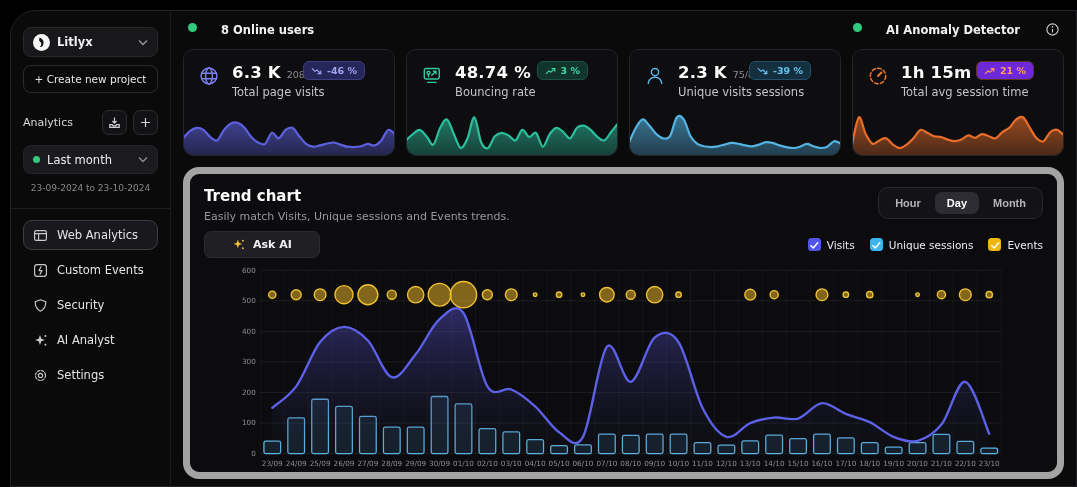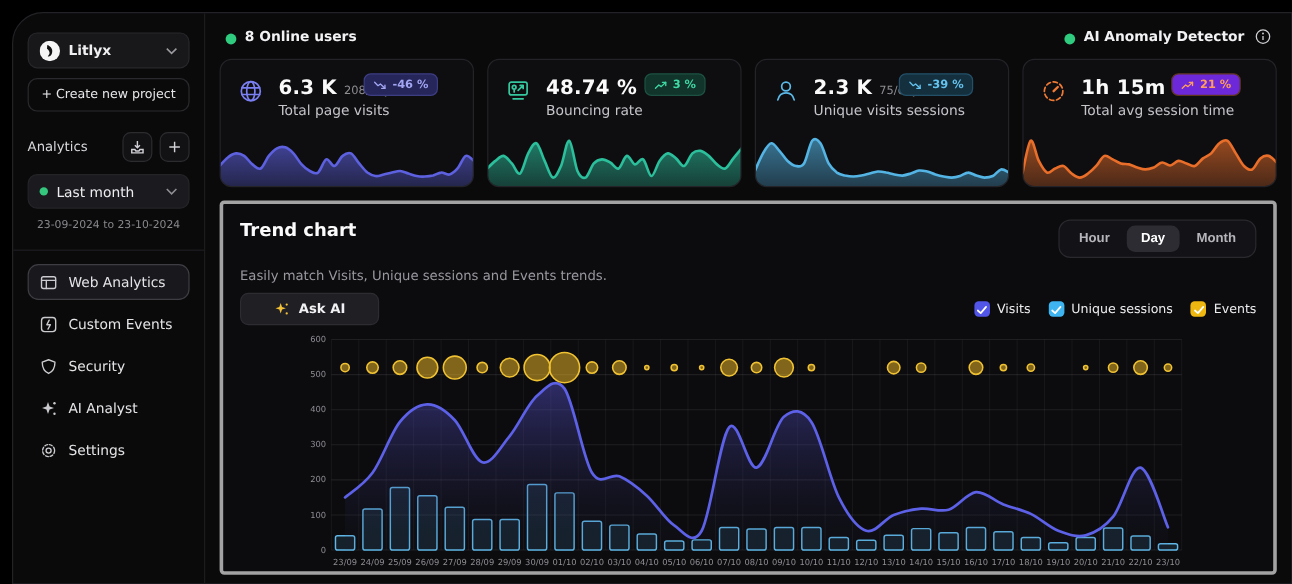--- a/index.html
+++ b/index.html
@@ -27,44 +27,44 @@
   .dot{width:7px;height:7px;border-radius:50%;background:#35c77d;flex:0 0 7px;}
   .range-text{margin-top:9px;text-align:center;font-size:9px;color:#87878c;}
   .side-divider{height:1px;background:#1e1e22;margin:15px -12px 11px;}
   .nav-item{display:flex;align-items:center;gap:9px;height:30px;padding:0 9px;border-radius:9px;font-size:11.5px;
             color:#e4e4e7;border:1px solid transparent;margin-bottom:5px;}
   .nav-item.active{background:#19191d;border-color:#3d3d43;}
   .nav-icon{width:15px;height:15px;display:flex;color:#cbcbcf;flex:0 0 15px;}
   
   .main{flex:1;display:flex;flex-direction:column;padding:0 12px;min-width:0;}
   .topbar{height:38px;display:flex;align-items:center;padding:0 5px;}
-  .hstack{display:flex;align-items:flex-end;gap:7px;}
+  .hstack{display:flex;align-items:flex-start;gap:24px;}
   .topbar .lbl{font-size:11.5px;font-weight:bold;color:#f2f2f4;}
   .dot-lg{width:9px;height:9px;border-radius:50%;background:#2fcb7e;}
   .topbar-right{margin-left:auto;}
   .info-icon{color:#cfcfd3;display:flex;margin-left:2px;}
   
   .cards{display:flex;gap:11px;}
   .card{position:relative;flex:1;height:107px;background:#0e0e11;border:1px solid #232328;border-radius:10px;overflow:hidden;}
   .card-head{display:flex;gap:10px;padding:13px 12px 0;}
   .card-icon{width:26px;height:26px;flex:0 0 26px;display:flex;align-items:center;justify-content:center;}
   .card-line1{display:flex;align-items:baseline;}
   .card-value{font-size:16.5px;font-weight:bold;color:#fafafa;letter-spacing:.2px;}
   .card-rate{font-size:9.5px;color:#8d8d92;margin-left:6px;}
   .card-label{font-size:11.5px;color:#c4c4c9;margin-top:3px;}
   .badge{position:absolute;top:11px;right:29px;border:1px solid;border-radius:6px;padding:3px 7px;
          font-size:9.5px;font-weight:bold;display:flex;align-items:center;gap:5px;}
   .spark{position:absolute;left:-1px;right:-1px;bottom:-1px;height:50px;}
   .spark svg{display:block;width:100%;height:100%;}
   
-  .panel{flex:1;margin:11px 0 7px;background:#0c0c0f;border:3px solid #a3a3a3;border-radius:4px;
+  .panel{flex:1;margin:11px 0 7px;background:#0c0c0f;border:7px solid #a3a3a3;border-radius:16px;
          padding:13px 14px 2px;display:flex;flex-direction:column;min-height:0;}
   .panel-head{display:flex;align-items:flex-start;}
   .panel-title{font-size:15px;font-weight:bold;color:#fbfbfc;}
-  .panel-sub{font-size:11px;color:#98989e;margin-top:22px;}
+  .panel-sub{font-size:11px;color:#98989e;margin-top:5px;}
   .segmented{margin-left:auto;background:#131317;border:1px solid #2a2a2e;border-radius:10px;padding:4px;display:flex;gap:2px;}
   .seg-btn{padding:5px 12px;font-size:11px;color:#b4b4ba;border-radius:7px;border:0;background:transparent;font-weight:bold;}
   .seg-btn.active{background:#2c2c32;color:#fff;}
   .panel-row2{display:flex;align-items:center;margin-top:8px;}
   .ask-ai{background:#1f1f24;border:1px solid #2c2c31;border-radius:7px;height:27px;padding:0 27px;
           display:flex;align-items:center;gap:8px;font-size:11px;font-weight:bold;color:#f1f1f3;}
   .legend{margin-left:auto;display:flex;gap:15px;align-items:center;}
   .legend-item{display:flex;gap:6px;align-items:center;font-size:10.5px;color:#ededf0;}
   .checkbox{width:13px;height:13px;border-radius:3.5px;display:flex;align-items:center;justify-content:center;color:#fff;}
   .chart-wrap{flex:1;margin-top:5px;min-height:0;}

